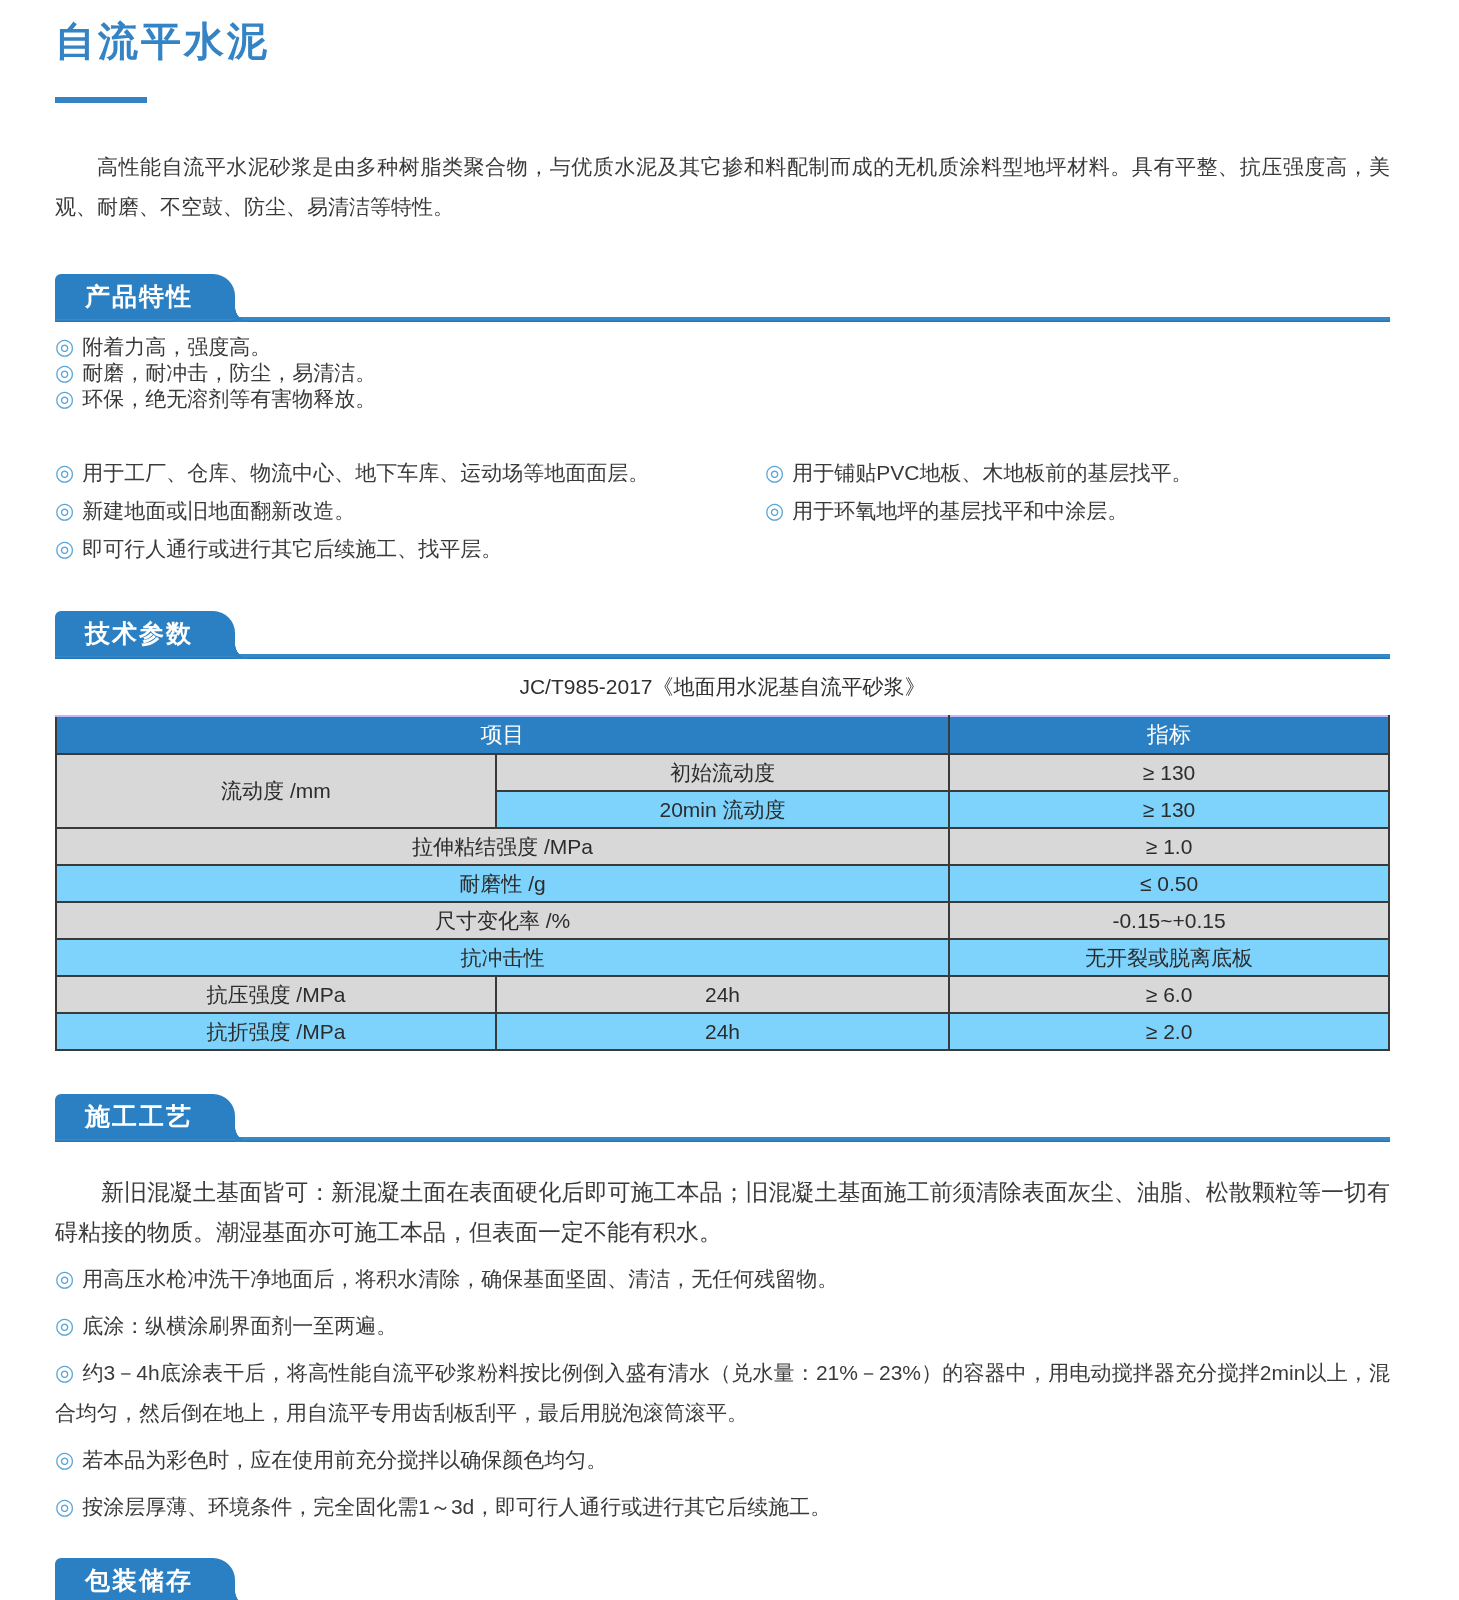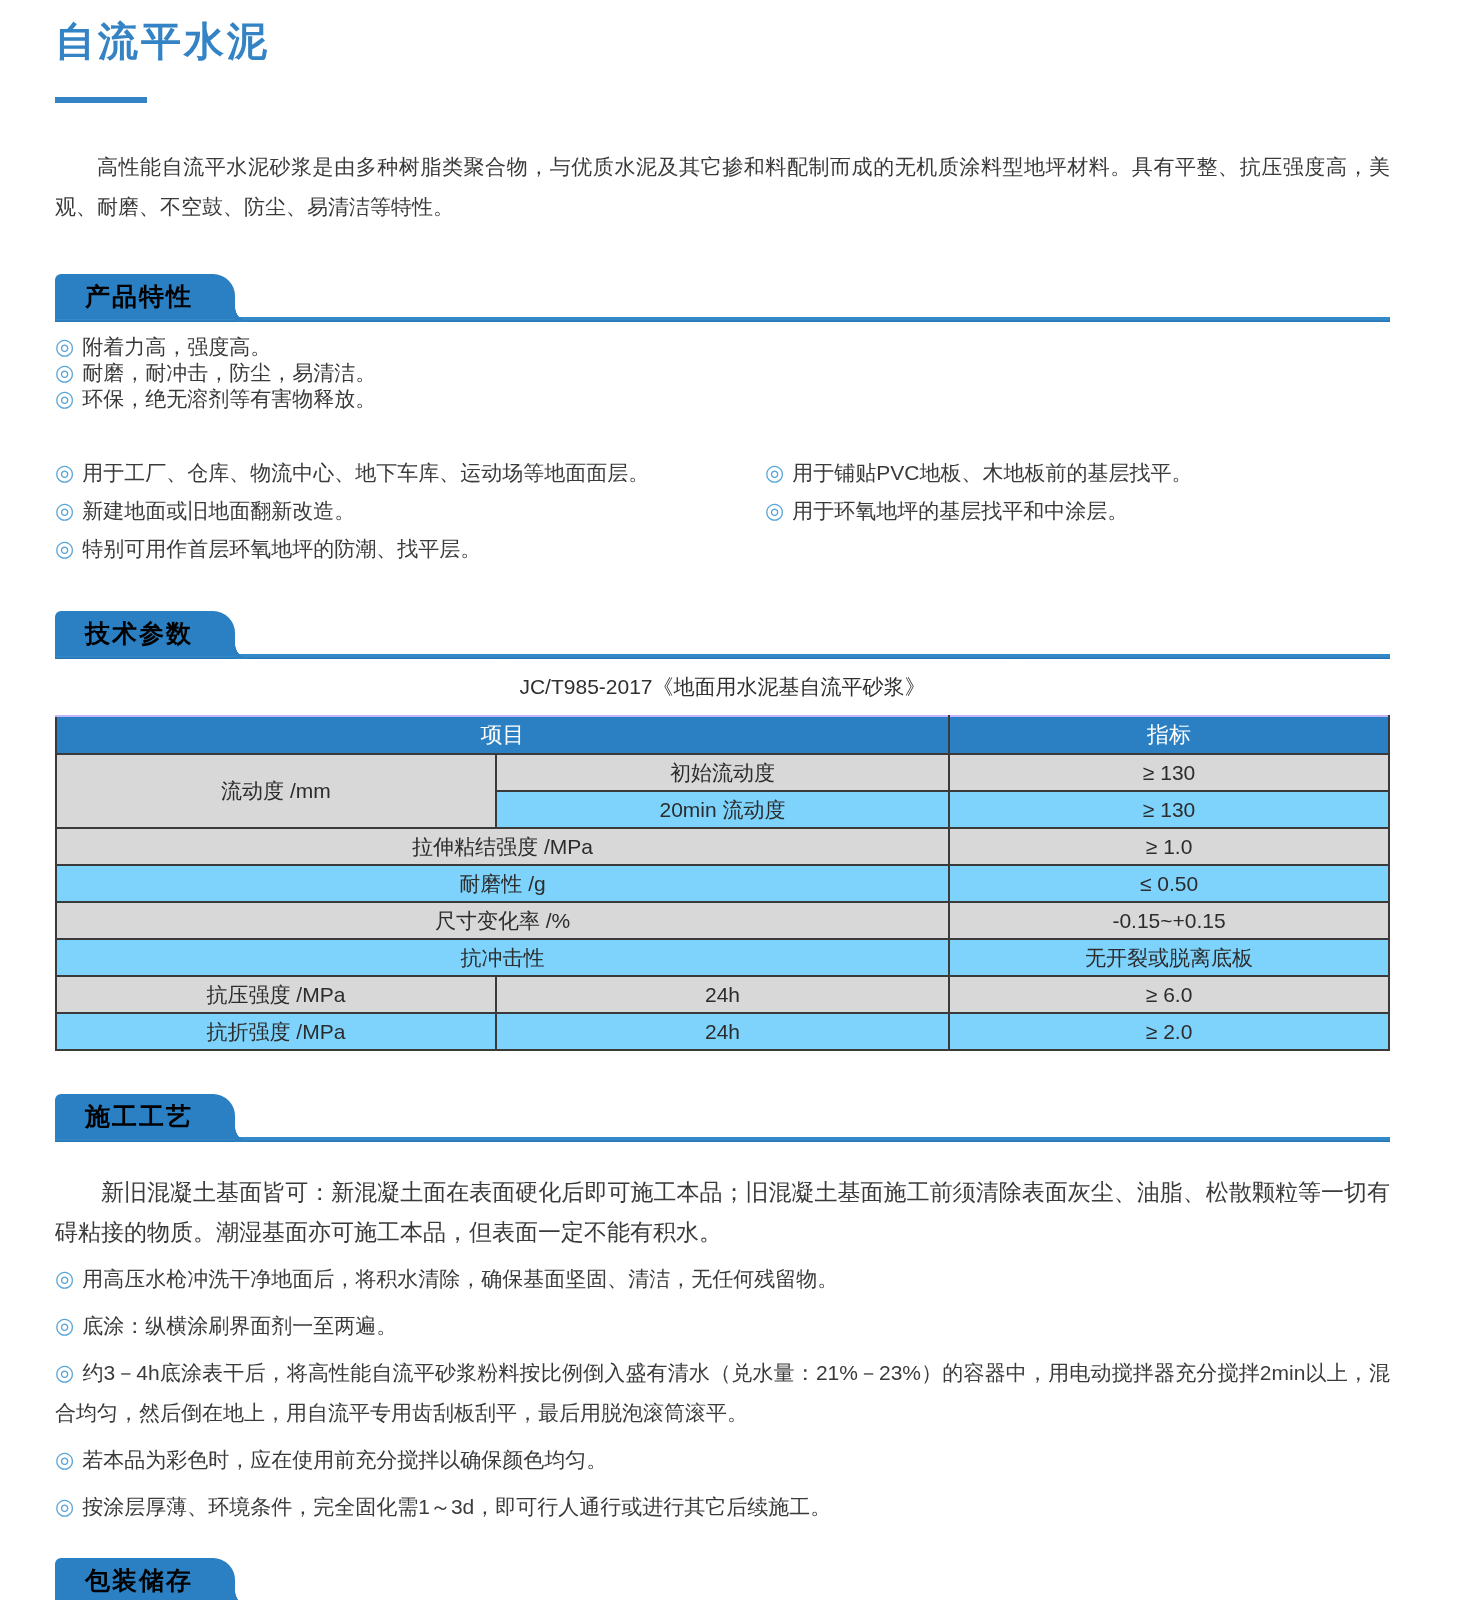--- a/index.html
+++ b/index.html
@@ -37,21 +37,21 @@
   }
 
   
   .banner{position:relative;height:49px;}
   .banner-line{
     position:absolute;left:0;right:0;bottom:0;height:5px;
     background:linear-gradient(#3489c9 55%,#2370ae);
   }
   .banner-tab{
     position:absolute;left:0;bottom:3px;height:45px;line-height:45px;
-    padding:0 42px 0 30px;background:var(--accent);color:#000000;
+    padding:0 42px 0 30px;background:var(--accent);color:#ffffff;
     font-size:25px;font-weight:700;letter-spacing:2px;
     border-radius:6px 22px 0 0;white-space:nowrap;
   }
   .banner-tab::after{
     content:"";position:absolute;right:-15px;bottom:-3px;width:15px;height:15px;
     background:radial-gradient(circle at 100% 0%, rgba(43,128,195,0) 14.5px, var(--accent) 15px);
   }
 
   
   ul{list-style:none;flex-direction:column;}
@@ -125,21 +125,21 @@
       <li class="bullet-item f1"><span class="bullet">◎</span><span>耐磨，耐冲击，防尘，易清洁。</span></li>
       <li class="bullet-item"><span class="bullet">◎</span><span>环保，绝无溶剂等有害物释放。</span></li>
     </ul>
   </section>
 
   <section class="sec-uses">
     <div class="uses-row">
       <ul class="uses-col-left">
         <li class="bullet-item"><span class="bullet">◎</span><span>用于工厂、仓库、物流中心、地下车库、运动场等地面面层。</span></li>
         <li class="bullet-item"><span class="bullet">◎</span><span>新建地面或旧地面翻新改造。</span></li>
-        <li class="bullet-item"><span class="bullet">◎</span><span>特别可用作首层环氧地坪的防潮、找平层。</span></li>
+        <li class="bullet-item"><span class="bullet">◎</span><span>即可行人通行或进行其它后续施工、找平层。</span></li>
       </ul>
       <ul class="uses-col-right">
         <li class="bullet-item"><span class="bullet">◎</span><span>用于铺贴PVC地板、木地板前的基层找平。</span></li>
         <li class="bullet-item"><span class="bullet">◎</span><span>用于环氧地坪的基层找平和中涂层。</span></li>
       </ul>
     </div>
   </section>
 
   <section class="sec-specs">
     <div class="banner">

